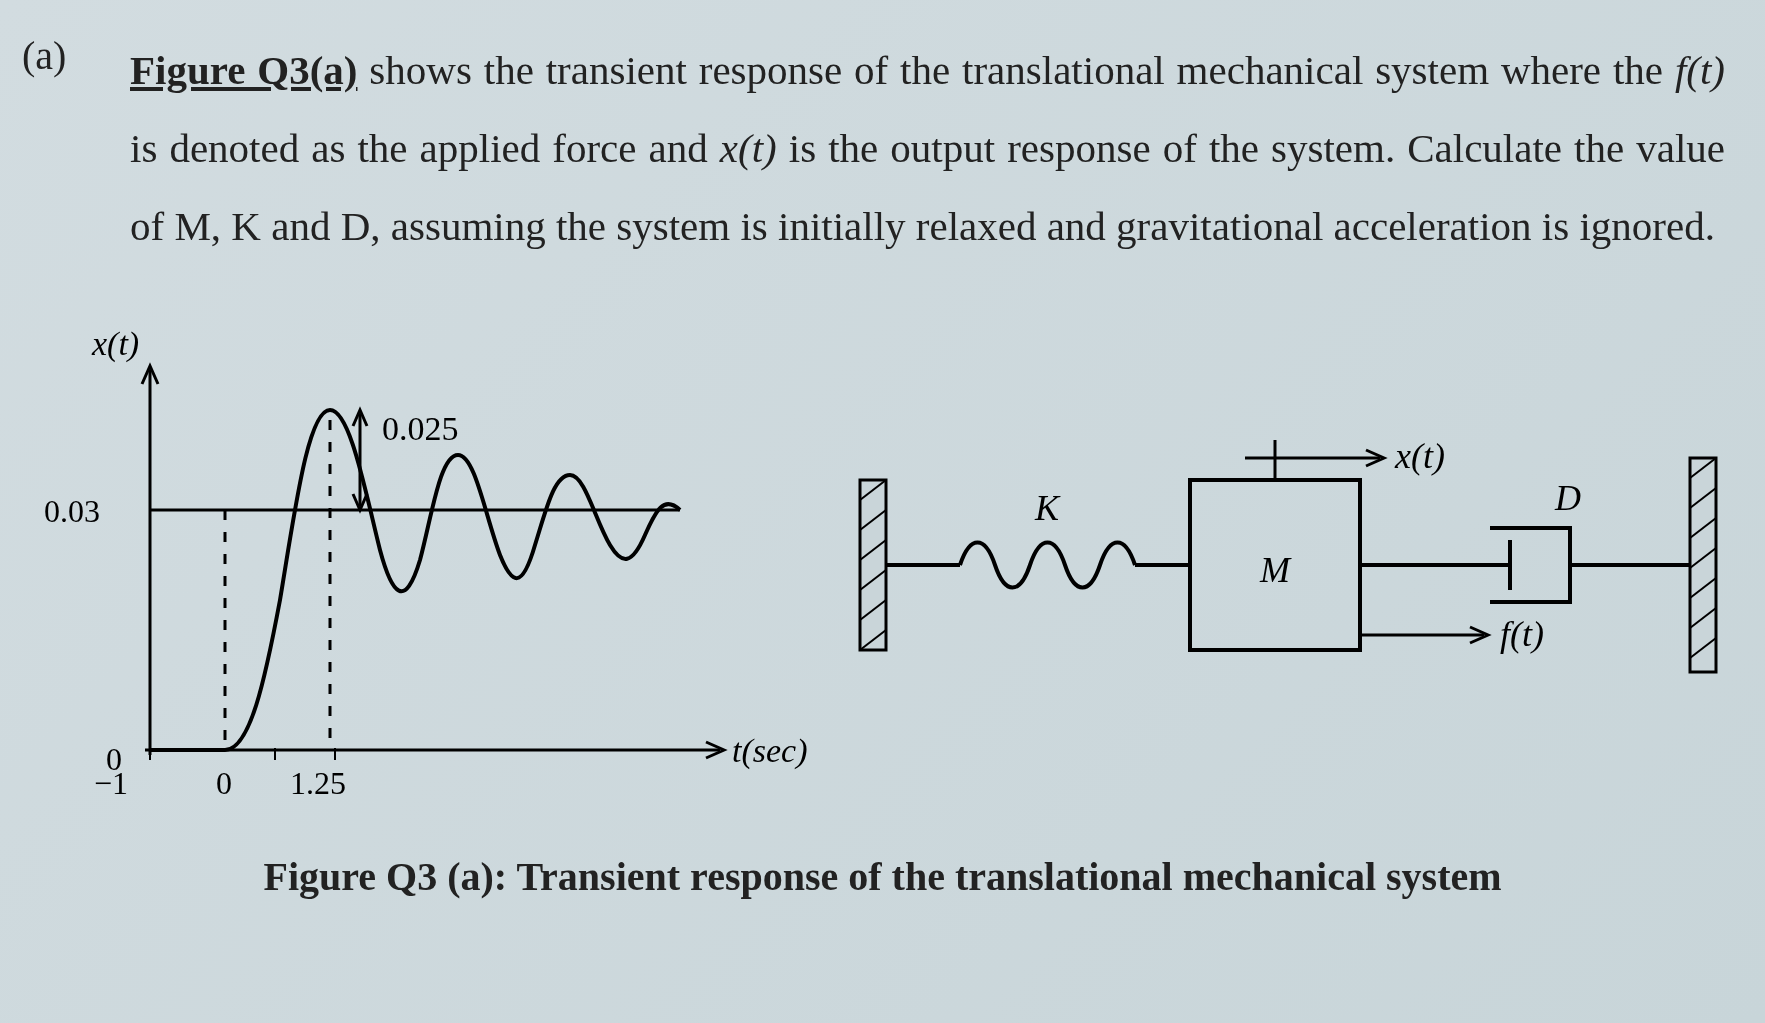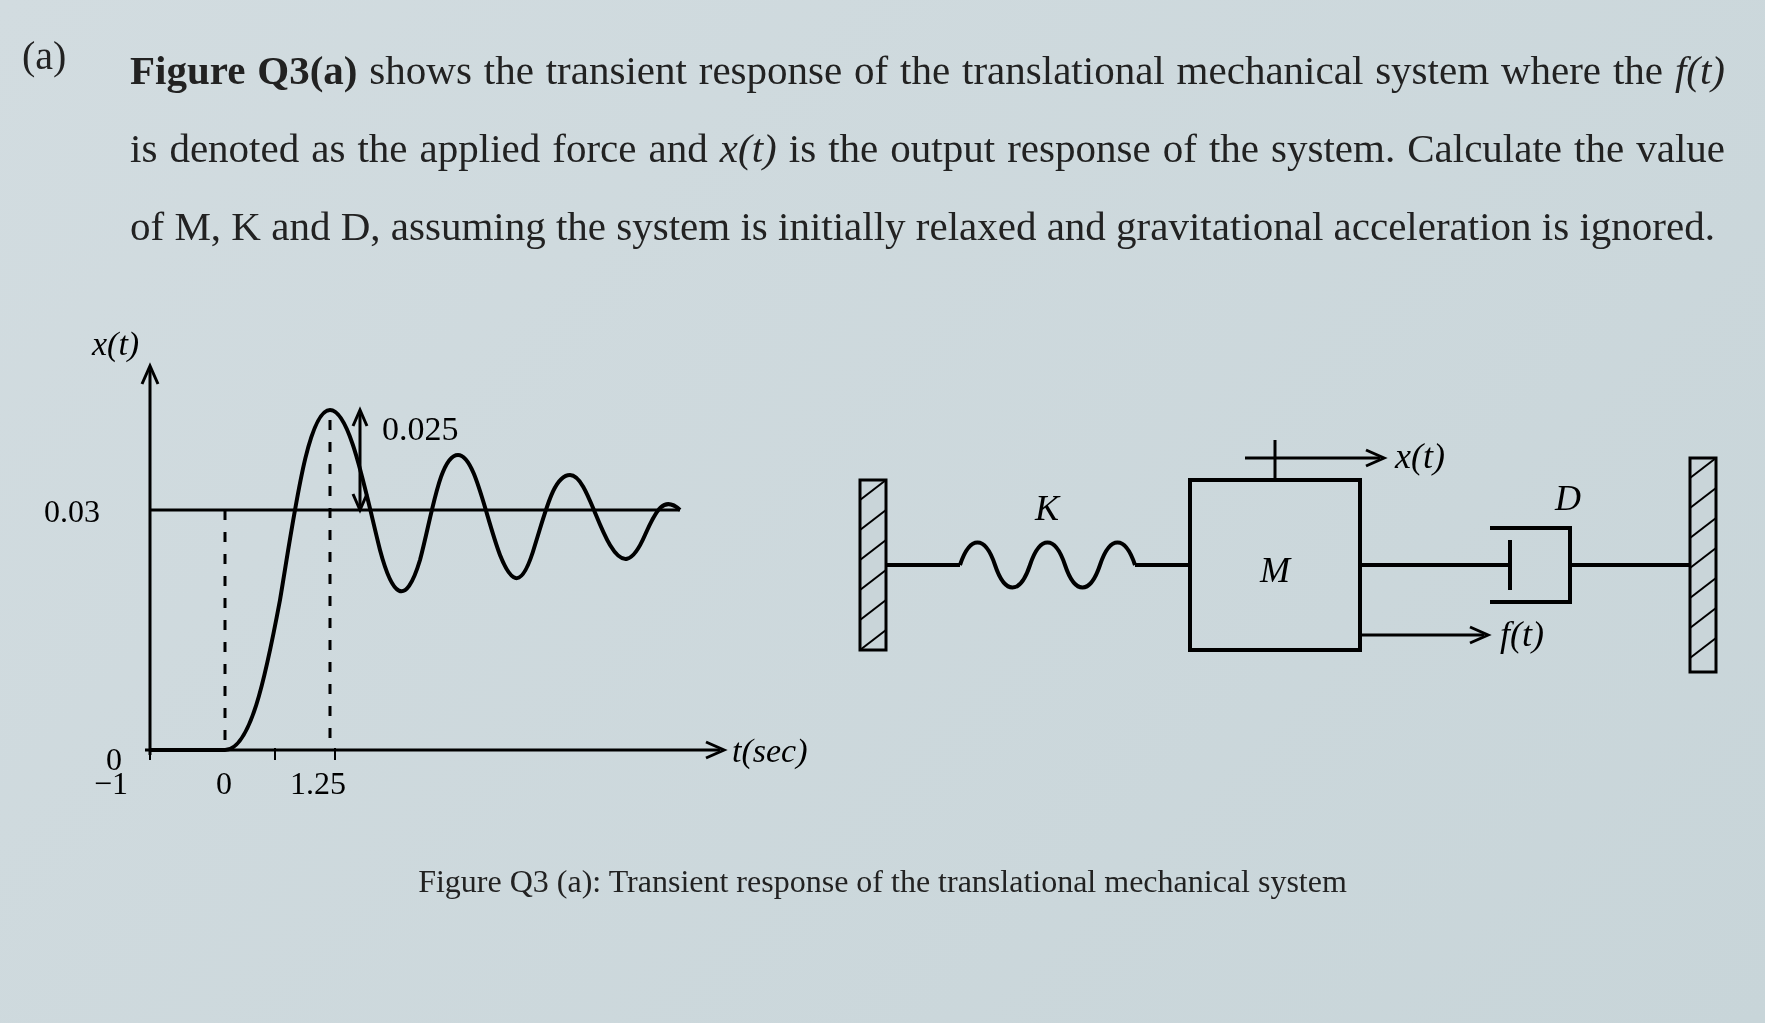--- a/index.html
+++ b/index.html
@@ -31,37 +31,37 @@
   .body-text {
     position: absolute;
     left: 130px;
     top: 32px;
     right: 40px;
     font-size: 41px;
     line-height: 1.9;
     text-align: justify;
   }
   .body-text b { font-weight: bold; }
-  .body-text .under { }
+  .body-text .under { text-decoration: underline; }
   .it { font-style: italic; }
   .figure-area {
     position: absolute;
     left: 20px;
     top: 350px;
     width: 1725px;
     height: 560px;
   }
   .caption {
     position: absolute;
     left: 0;
     right: 0;
     bottom: 10px;
     text-align: center;
-    font-size: 32px;
-    font-weight: normal;
+    font-size: 40px;
+    font-weight: bold;
   }
   
   .graph {
     position: absolute;
     left: 10px;
     top: 0;
     width: 760px;
     height: 480px;
   }
   .graph svg { overflow: visible; }

